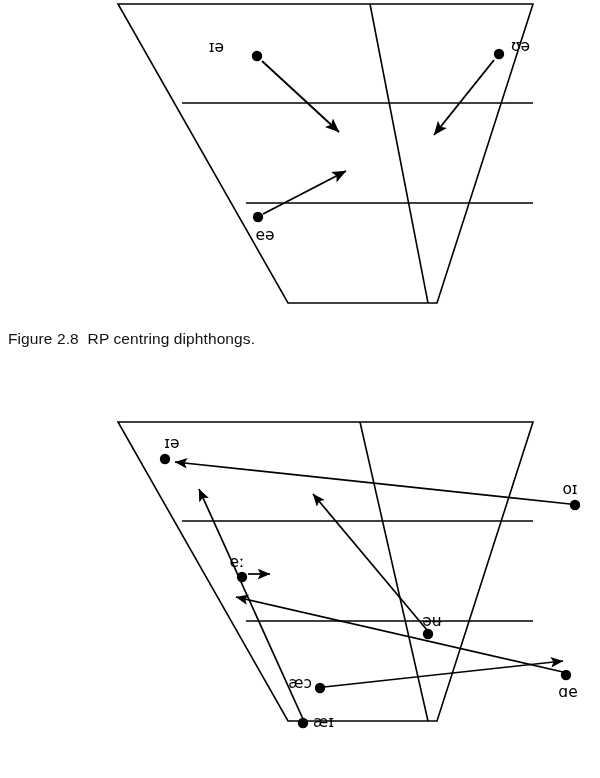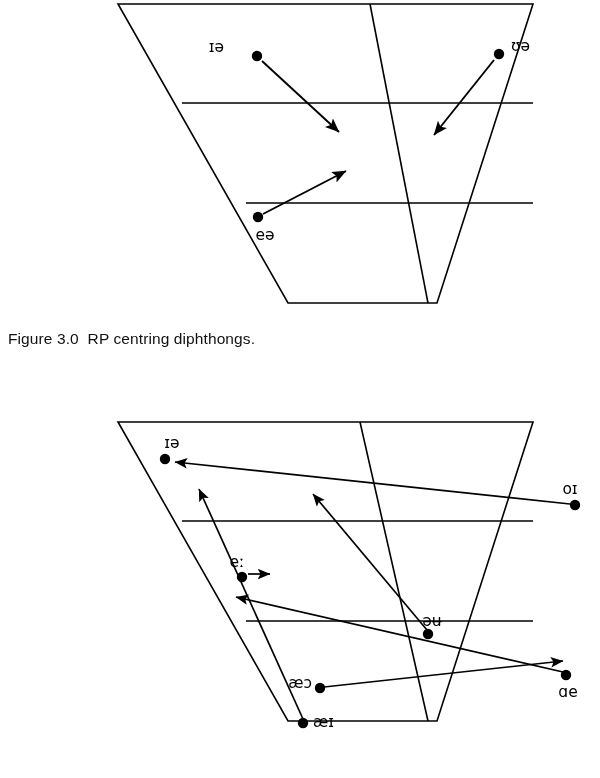--- a/index.html
+++ b/index.html
@@ -62,21 +62,21 @@
       <line x1="262" y1="61" x2="339" y2="132" marker-end="url(#ah1)"></line>
       <line x1="494" y1="60" x2="434" y2="135" marker-end="url(#ah1)"></line>
       <line x1="263" y1="214" x2="346" y2="171" marker-end="url(#ah1)"></line>
     </g>
     <g font-family="DejaVu Sans, sans-serif" font-size="15.5" fill="#000000">
       <text x="224" y="52" text-anchor="end">ɪə</text>
       <text x="511" y="51" text-anchor="start">ʊə</text>
       <text x="265" y="240" text-anchor="middle">eə</text>
     </g>
   </svg>
-  <div class="caption" id="caption-1">Figure 3.0  RP centring diphthongs.</div>
+  <div class="caption" id="caption-1">Figure 2.8  RP centring diphthongs.</div>
 </div>
 
 <div class="figure-block" id="figure-2">
   <svg class="vowel-diagram" width="600" height="340" viewBox="0 400 600 340" xmlns="http://www.w3.org/2000/svg">
     <defs>
       <marker id="ah2" markerWidth="9" markerHeight="9" refX="7.2" refY="3.1" orient="auto" markerUnits="strokeWidth">
         <path d="M0,0 L7.4,3.1 L0,6.2 L1.6,3.1 z" fill="#000000"></path>
       </marker>
     </defs>
     <g fill="none" stroke="#000000" stroke-width="1.6">

